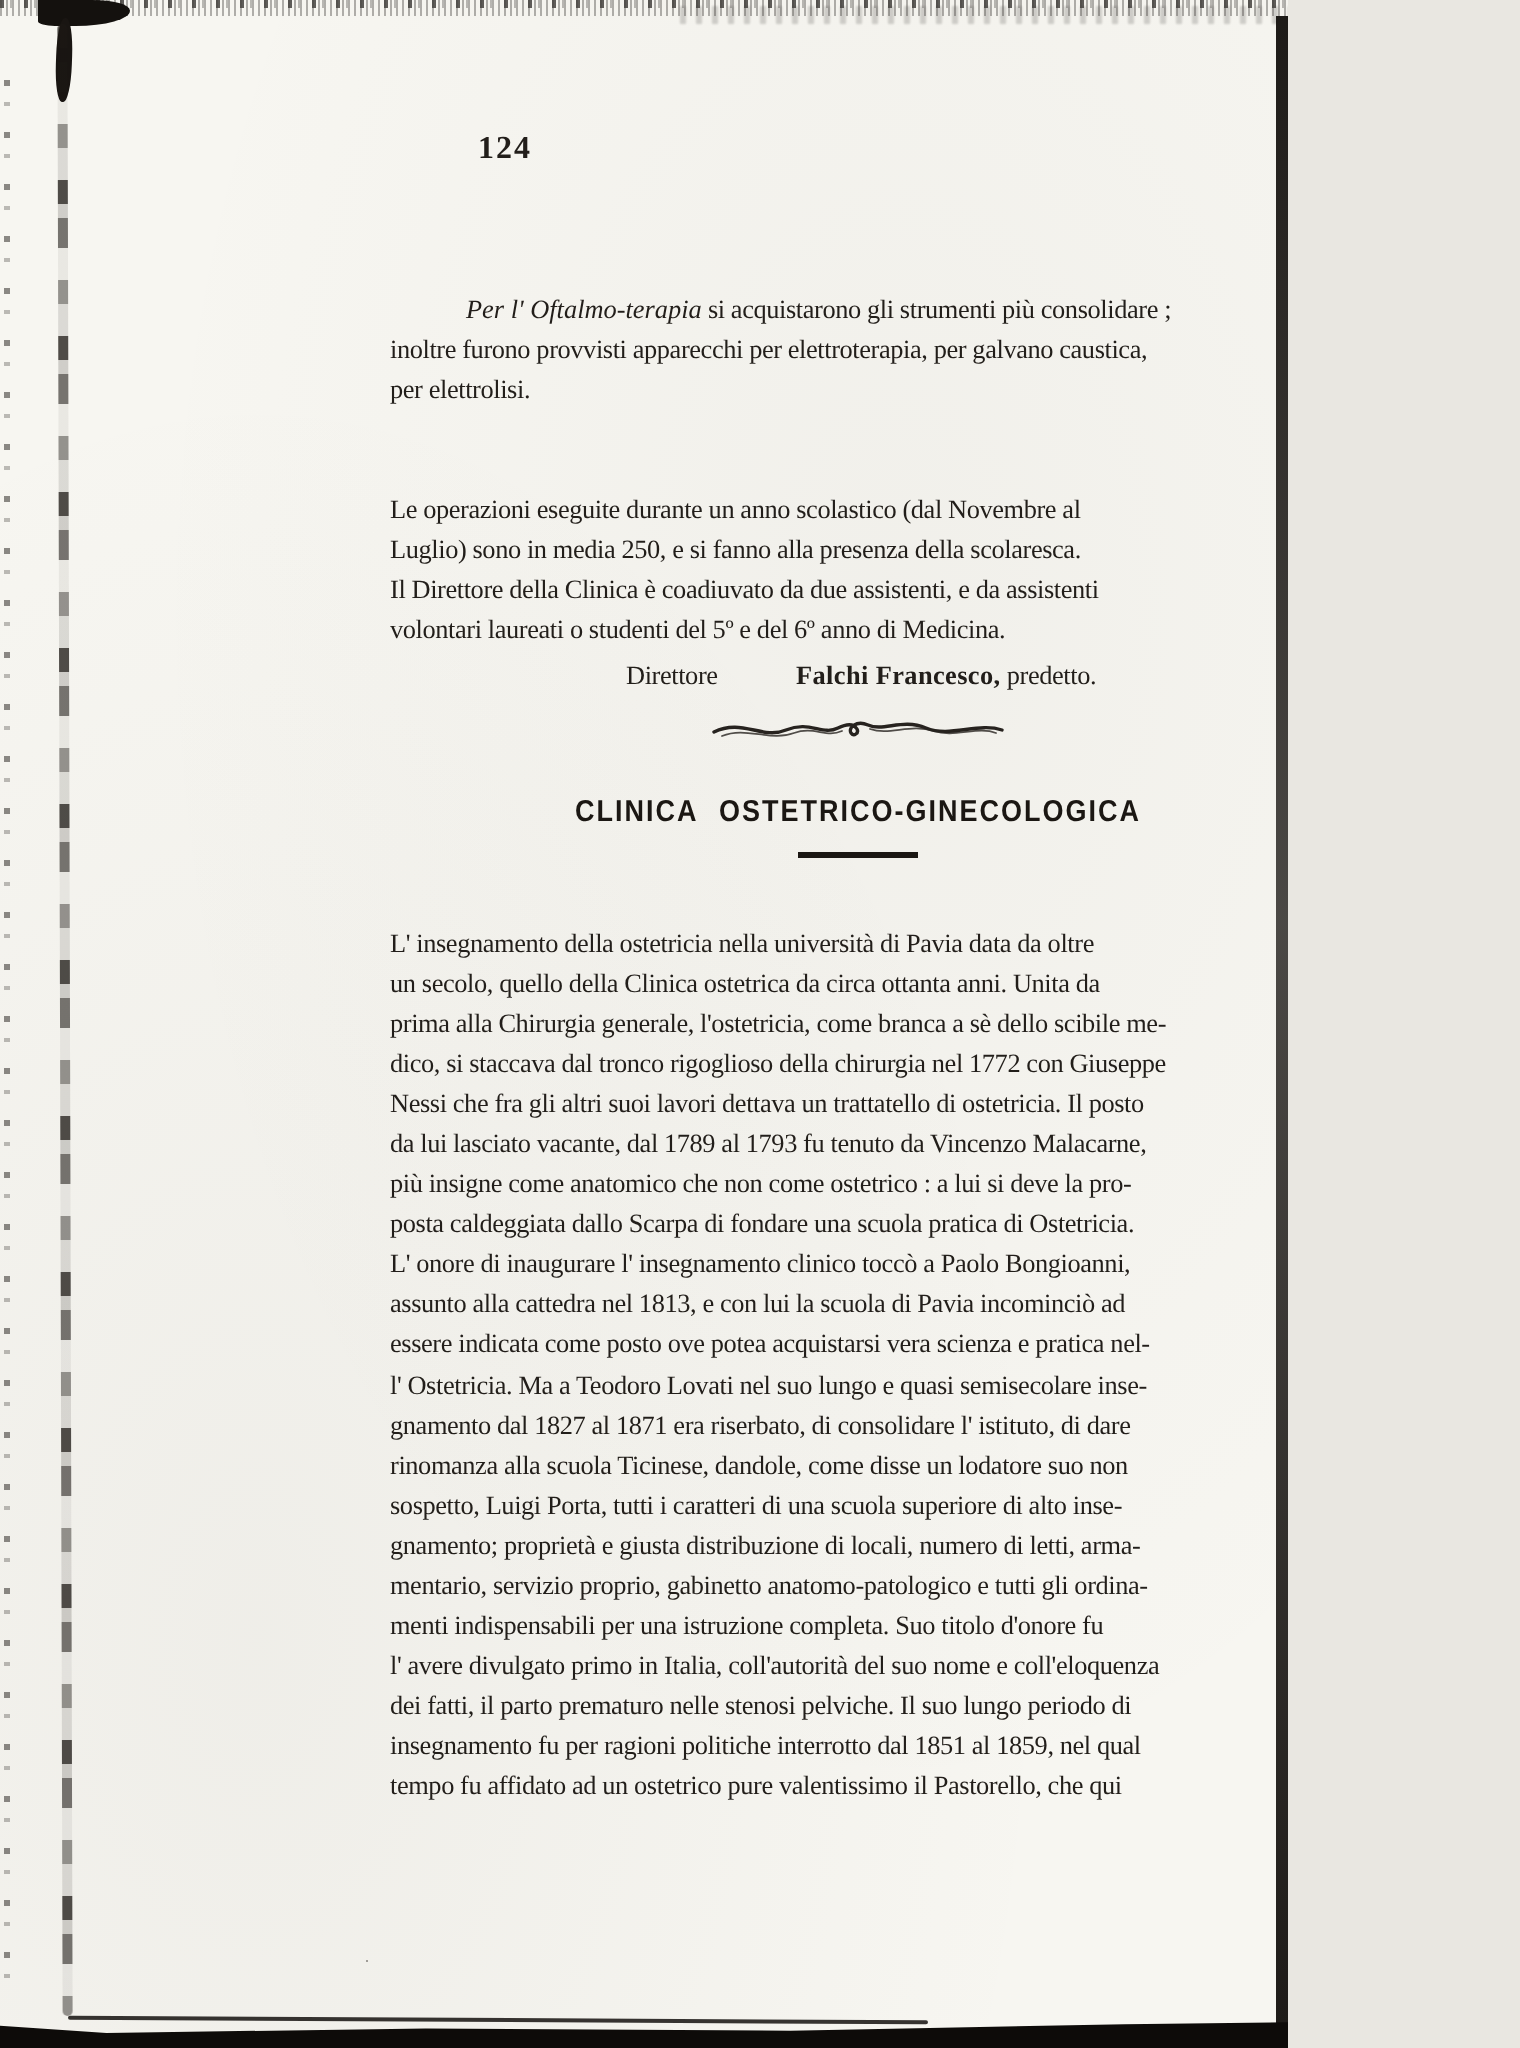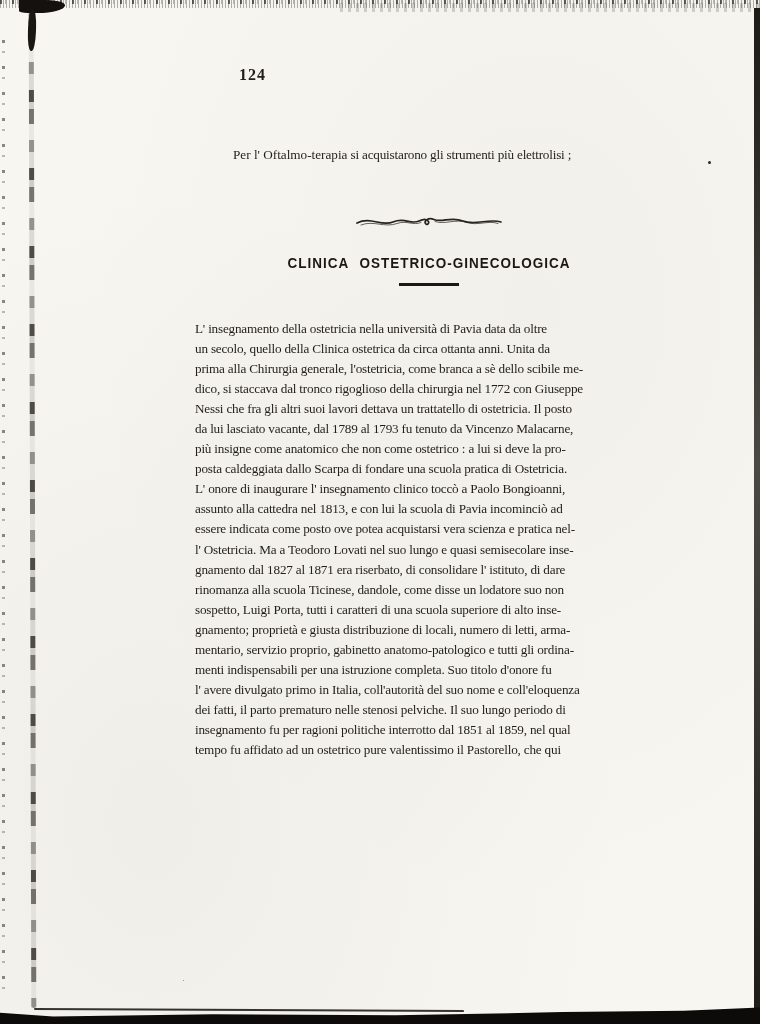--- a/index.html
+++ b/index.html
@@ -1,21 +1,21 @@
 <!DOCTYPE html>
 <html style="--ink: #221e1a; --paper: #f7f6f1;"><head>
 <meta charset="utf-8">
 <style>
   :root { --ink:#221e1a; --paper:#f7f6f1; }
   * { box-sizing:border-box; }
   html,body { margin:0; padding:0; }
   body { width:760px; height:1024px; background:#e9e7e1; font-family:"Liberation Serif","DejaVu Serif",serif; }
 
   .page {
-    position:relative; width:760px; height:1024px; overflow:hidden;
+    position:relative; width:644px; height:1024px; overflow:hidden;
     background:
       radial-gradient(ellipse at 70% 30%, rgba(90,85,75,0.04), transparent 60%),
       radial-gradient(ellipse at 20% 80%, rgba(90,85,75,0.05), transparent 55%),
       var(--paper);
     color:var(--ink);
   }
 
   
   .edge-top {
     position:absolute; top:0; left:0; width:760px; height:9px;
@@ -61,21 +61,21 @@
       731px 302px 0 -1.5px rgba(44,40,35,.4),
       420px 88px 0 -1.5px rgba(44,40,35,.4); }
 
   
   .pagenum { position:absolute; left:239px; top:66px; font-size:16px; font-weight:bold; letter-spacing:1px; }
   .text-col { position:absolute; left:195px; top:105px; width:468px; font-size:13.2px; letter-spacing:-0.2px; }
   .para { margin:0; line-height:20px; white-space:pre; }
   .indent { text-indent:38px; }
   .first-line { display:block; padding-left:38px; white-space:pre; }
   .lines { display:block; white-space:pre; text-indent:0; }
-  .italic { letter-spacing:0;margin-top:28px; }
+  .italic { font-style:italic; letter-spacing:0;margin-top:28px; }
 
   .staff { margin:3px 0 0 118px; line-height:20px; }
   .staff-row { display:flex; }
   .staff-role { width:85px; white-space:pre; flex:none; }
   .staff-name { font-weight:bold; letter-spacing:.2px; white-space:pre; }
   .staff-suffix { white-space:pre; }
 
   .ornament { display:block; margin:7px auto 0; width:148px; height:18px; }
 
   .section-title { margin:25px 0 0; text-align:center; font-family:"Liberation Sans","DejaVu Sans",sans-serif;
@@ -97,27 +97,37 @@
   <div class="edge-right"></div>
   <div class="edge-bottom"></div>
   <div class="bottom-line"></div>
   <div class="speckles"></div>
 
   <div class="pagenum">124</div>
 
   <div class="text-col">
 
     <p class="para">
-      <span class="first-line"><span class="italic">Per l' Oftalmo-terapia</span><span> si acquistarono gli strumenti più elettrolisi ;</span></span>
+      <span class="first-line"><span class="italic">Per l' Oftalmo-terapia</span><span> si acquistarono gli strumenti più consolidare ;</span></span><span class="lines">inoltre furono provvisti apparecchi per elettroterapia, per galvano caustica,
+per elettrolisi.</span>
     </p>
 
 
+    <p class="para lines indent">Le operazioni eseguite durante un anno scolastico (dal Novembre al
+Luglio) sono in media 250, e si fanno alla presenza della scolaresca.</p>
 
+    <p class="para lines indent">Il Direttore della Clinica è coadiuvato da due assistenti, e da assistenti
+volontari laureati o studenti del 5º e del 6º anno di Medicina.</p>
 
     <div class="staff">
+      <div class="staff-row">
+        <span class="staff-role">Direttore</span>
+          <span class="staff-name">Falchi Francesco,</span>
+          <span class="staff-suffix"> predetto.</span>
+      </div>
     </div>
 
     <svg class="ornament" viewBox="0 0 148 18" xmlns="http://www.w3.org/2000/svg">
       <path d="M2,11 C16,4 26,15 38,10 C50,5 56,13 64,9 C69,6.5 72,7 73.5,9.5 C74.5,11.5 72,13.5 70.5,11.5 C69,9 73,5 79,7.5 C87,11 96,4 108,9 C120,14 134,6 146,10" fill="none" stroke="#27231f" stroke-width="1.7" stroke-linecap="round"></path>
       <path d="M6,13 C18,8 30,16 42,11.5 C52,8 58,14 66,10.5 M80,9.5 C90,13 100,6.5 112,10.5 C122,14 134,8 143,11.5" fill="none" stroke="#27231f" stroke-width="0.9" stroke-linecap="round" opacity=".8"></path>
     </svg>
 
     <h1 class="section-title">CLINICA OSTETRICO-GINECOLOGICA</h1>
     <div class="heading-rule"></div>
 

